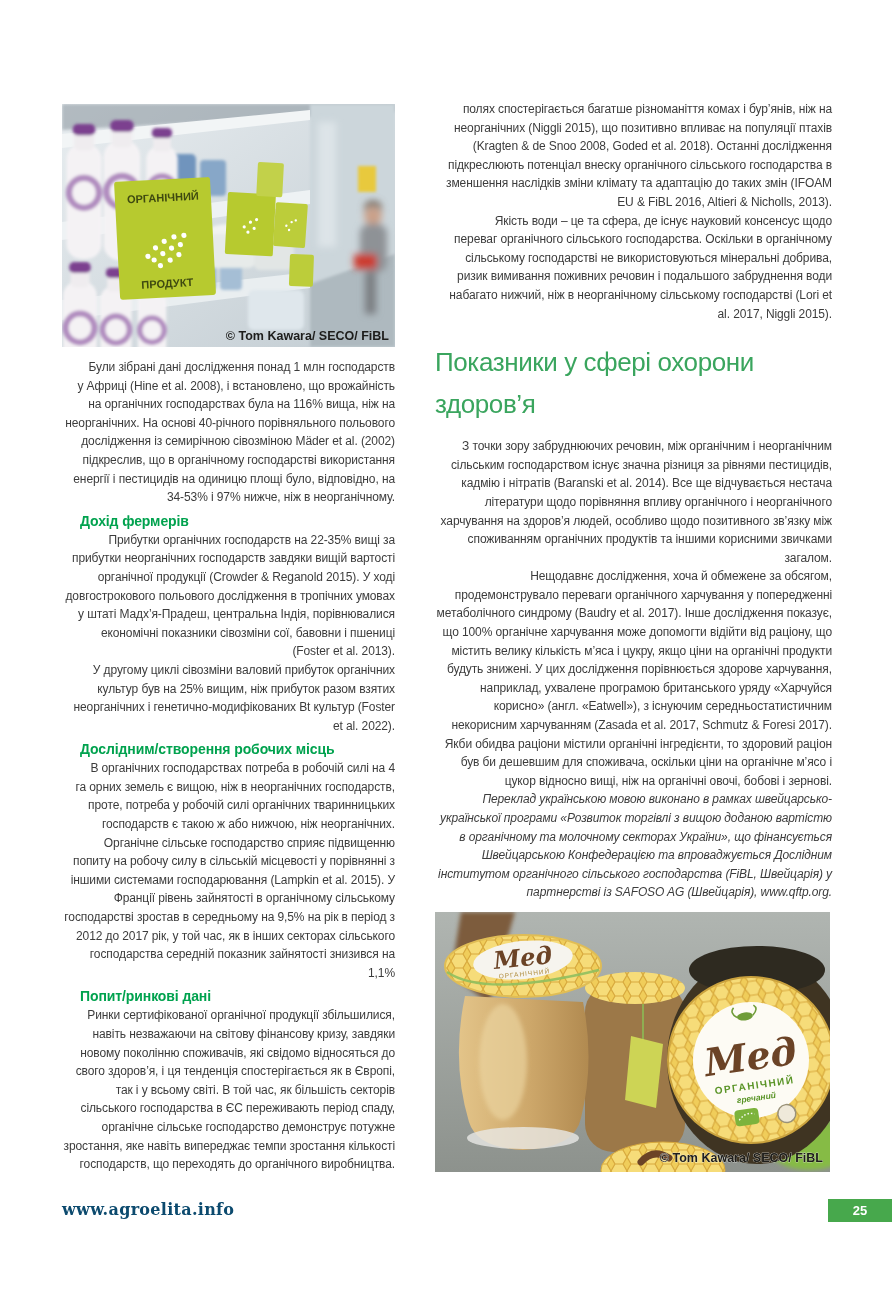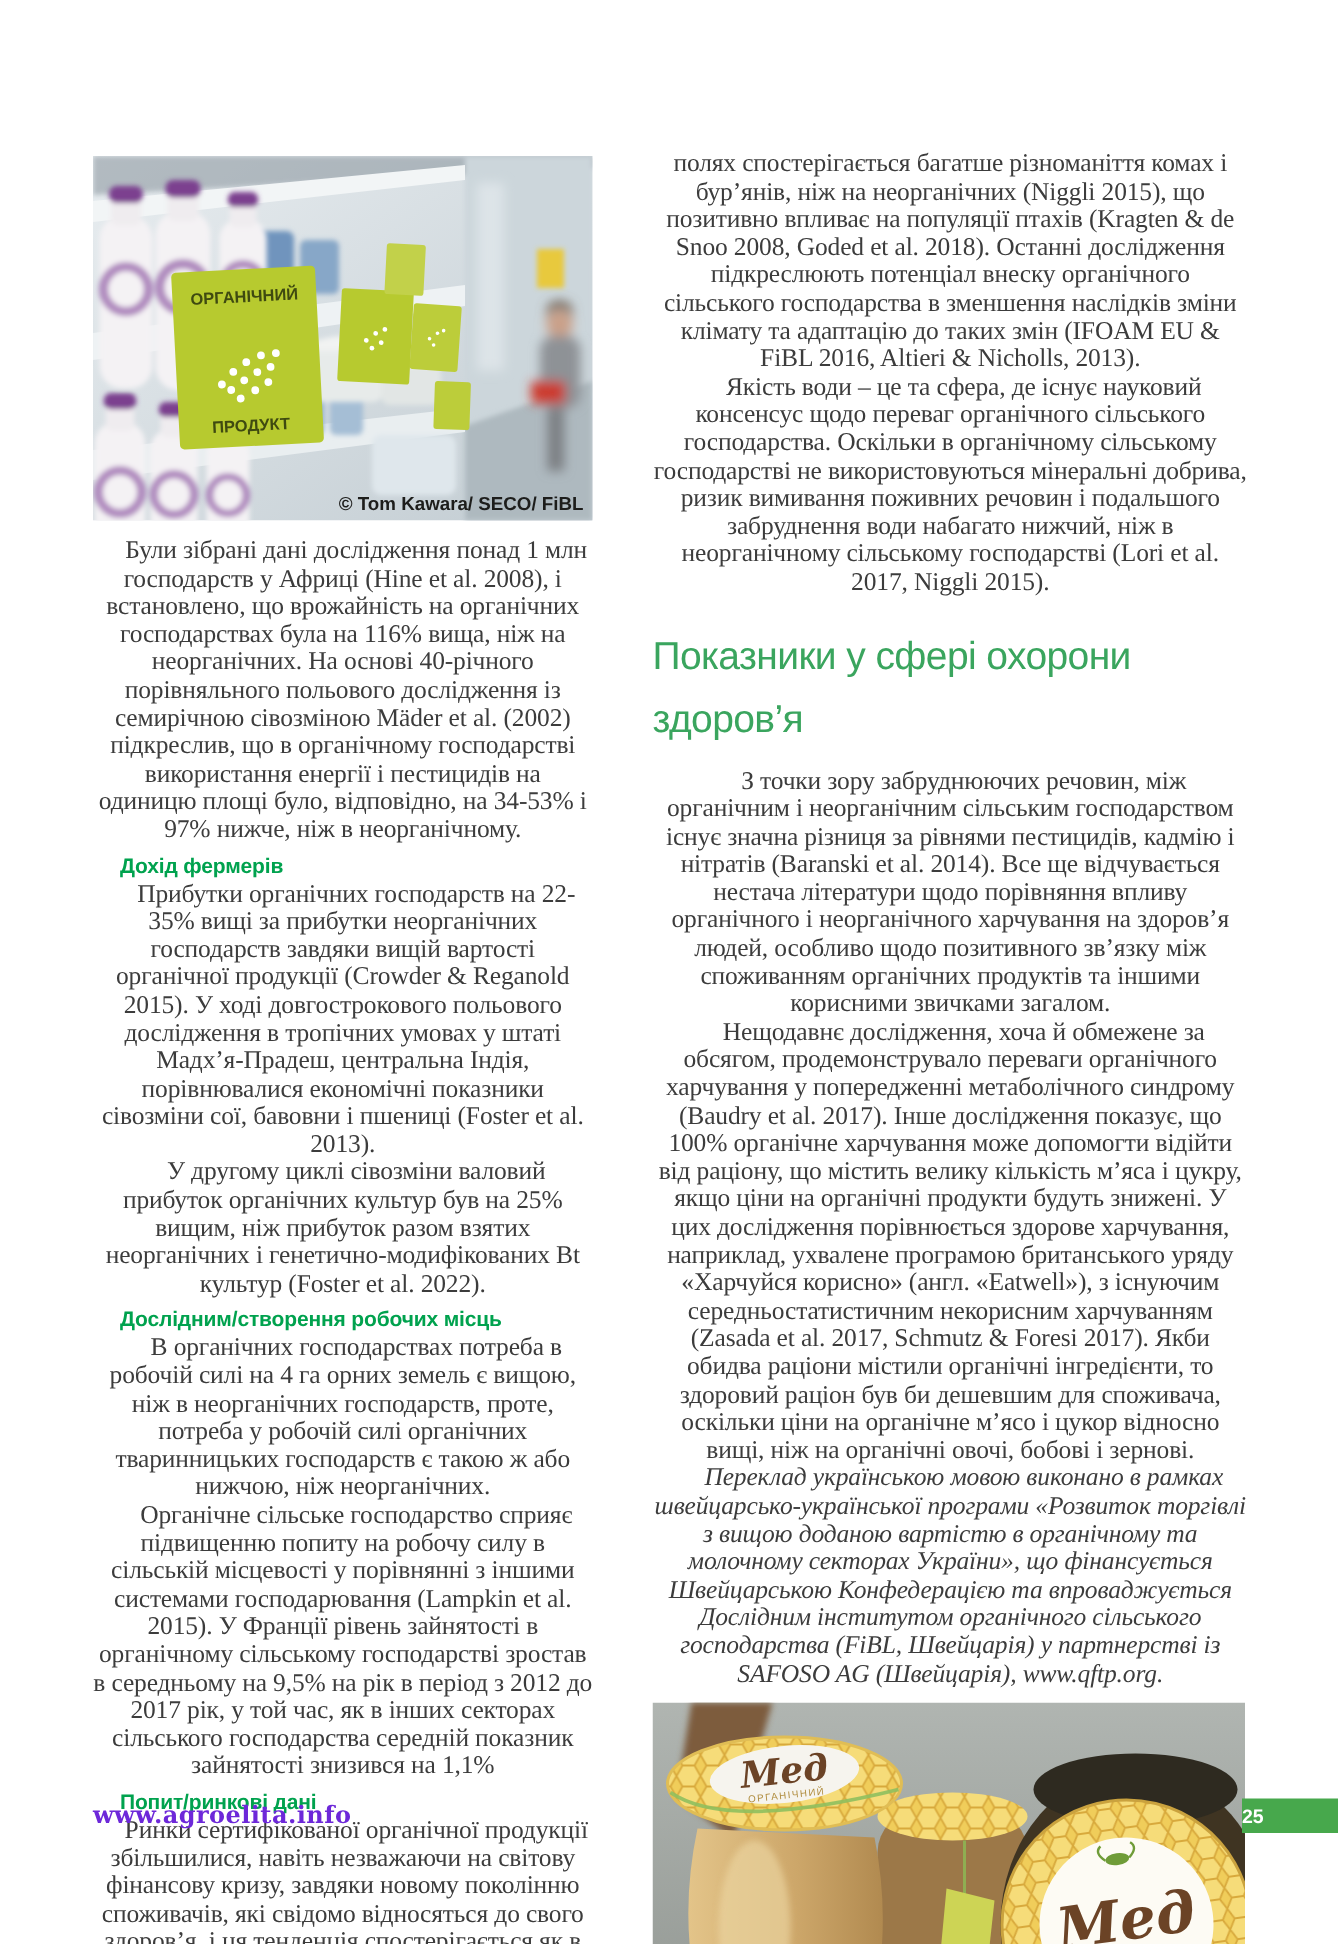--- a/index.html
+++ b/index.html
@@ -4,22 +4,22 @@
 <style>
   html,body { margin:0; padding:0; }
   body {
     width:892px; height:1296px; position:relative; background:#ffffff;
     font-family:"Liberation Sans", sans-serif; overflow:hidden;
   }
   .col-left  { position:absolute; left:62px;  top:104px; width:333px; }
   .col-right { position:absolute; left:435px; top:100px; width:397px; }
 
   p.body {
-    font-size:17px; line-height:18.6px; letter-spacing:-0.1px;
-    color:#3c3c3c; margin:0; text-align:center;font-family:Liberation Serif, serif;
+    font-size:12px; line-height:18.6px; letter-spacing:-0.1px;
+    color:#3c3c3c; margin:0; text-align:right;
   }
   p.indent { text-indent:18px; }
   p.ital   { font-style:italic; }
 
   h3.sub {
     font-size:14px; font-weight:bold; color:#00a24e;
     margin:6px 0 2px; padding-left:18px; letter-spacing:-0.1px;
   }
   h2.big {
     font-size:26px; line-height:42px; font-weight:400; color:#3aa55e;
@@ -28,26 +28,26 @@
   .col-right h2.big { margin:18px 0 12px; }
 
   .photo { position:relative; display:block; }
   .photo svg { display:block; }
   .photo-dairy { margin-bottom:11px; }
   .photo-honey { margin-top:10px; }
 
   .footer-link {
     position:absolute; left:62px; top:1200px;
     font-family:"DejaVu Serif", serif; font-weight:bold; font-size:16px;
-    color:#6d28d9; letter-spacing:0.3px; text-decoration:none;
+    color:#0c4a6e; letter-spacing:0.3px; text-decoration:none;
   }
   .page-badge {
     position:absolute; left:828px; top:1199px; width:64px; height:23px;
     background:#47a84c; color:#ffffff; font-size:13px; font-weight:bold;
-    display:flex; align-items:center; 
+    display:flex; align-items:center; justify-content:center;
   }
 </style>
 </head>
 <body>
 
 <div class="col-left">
 
   <div class="photo photo-dairy">
     <svg width="333" height="243" viewBox="0 0 333 243">
       <defs>

